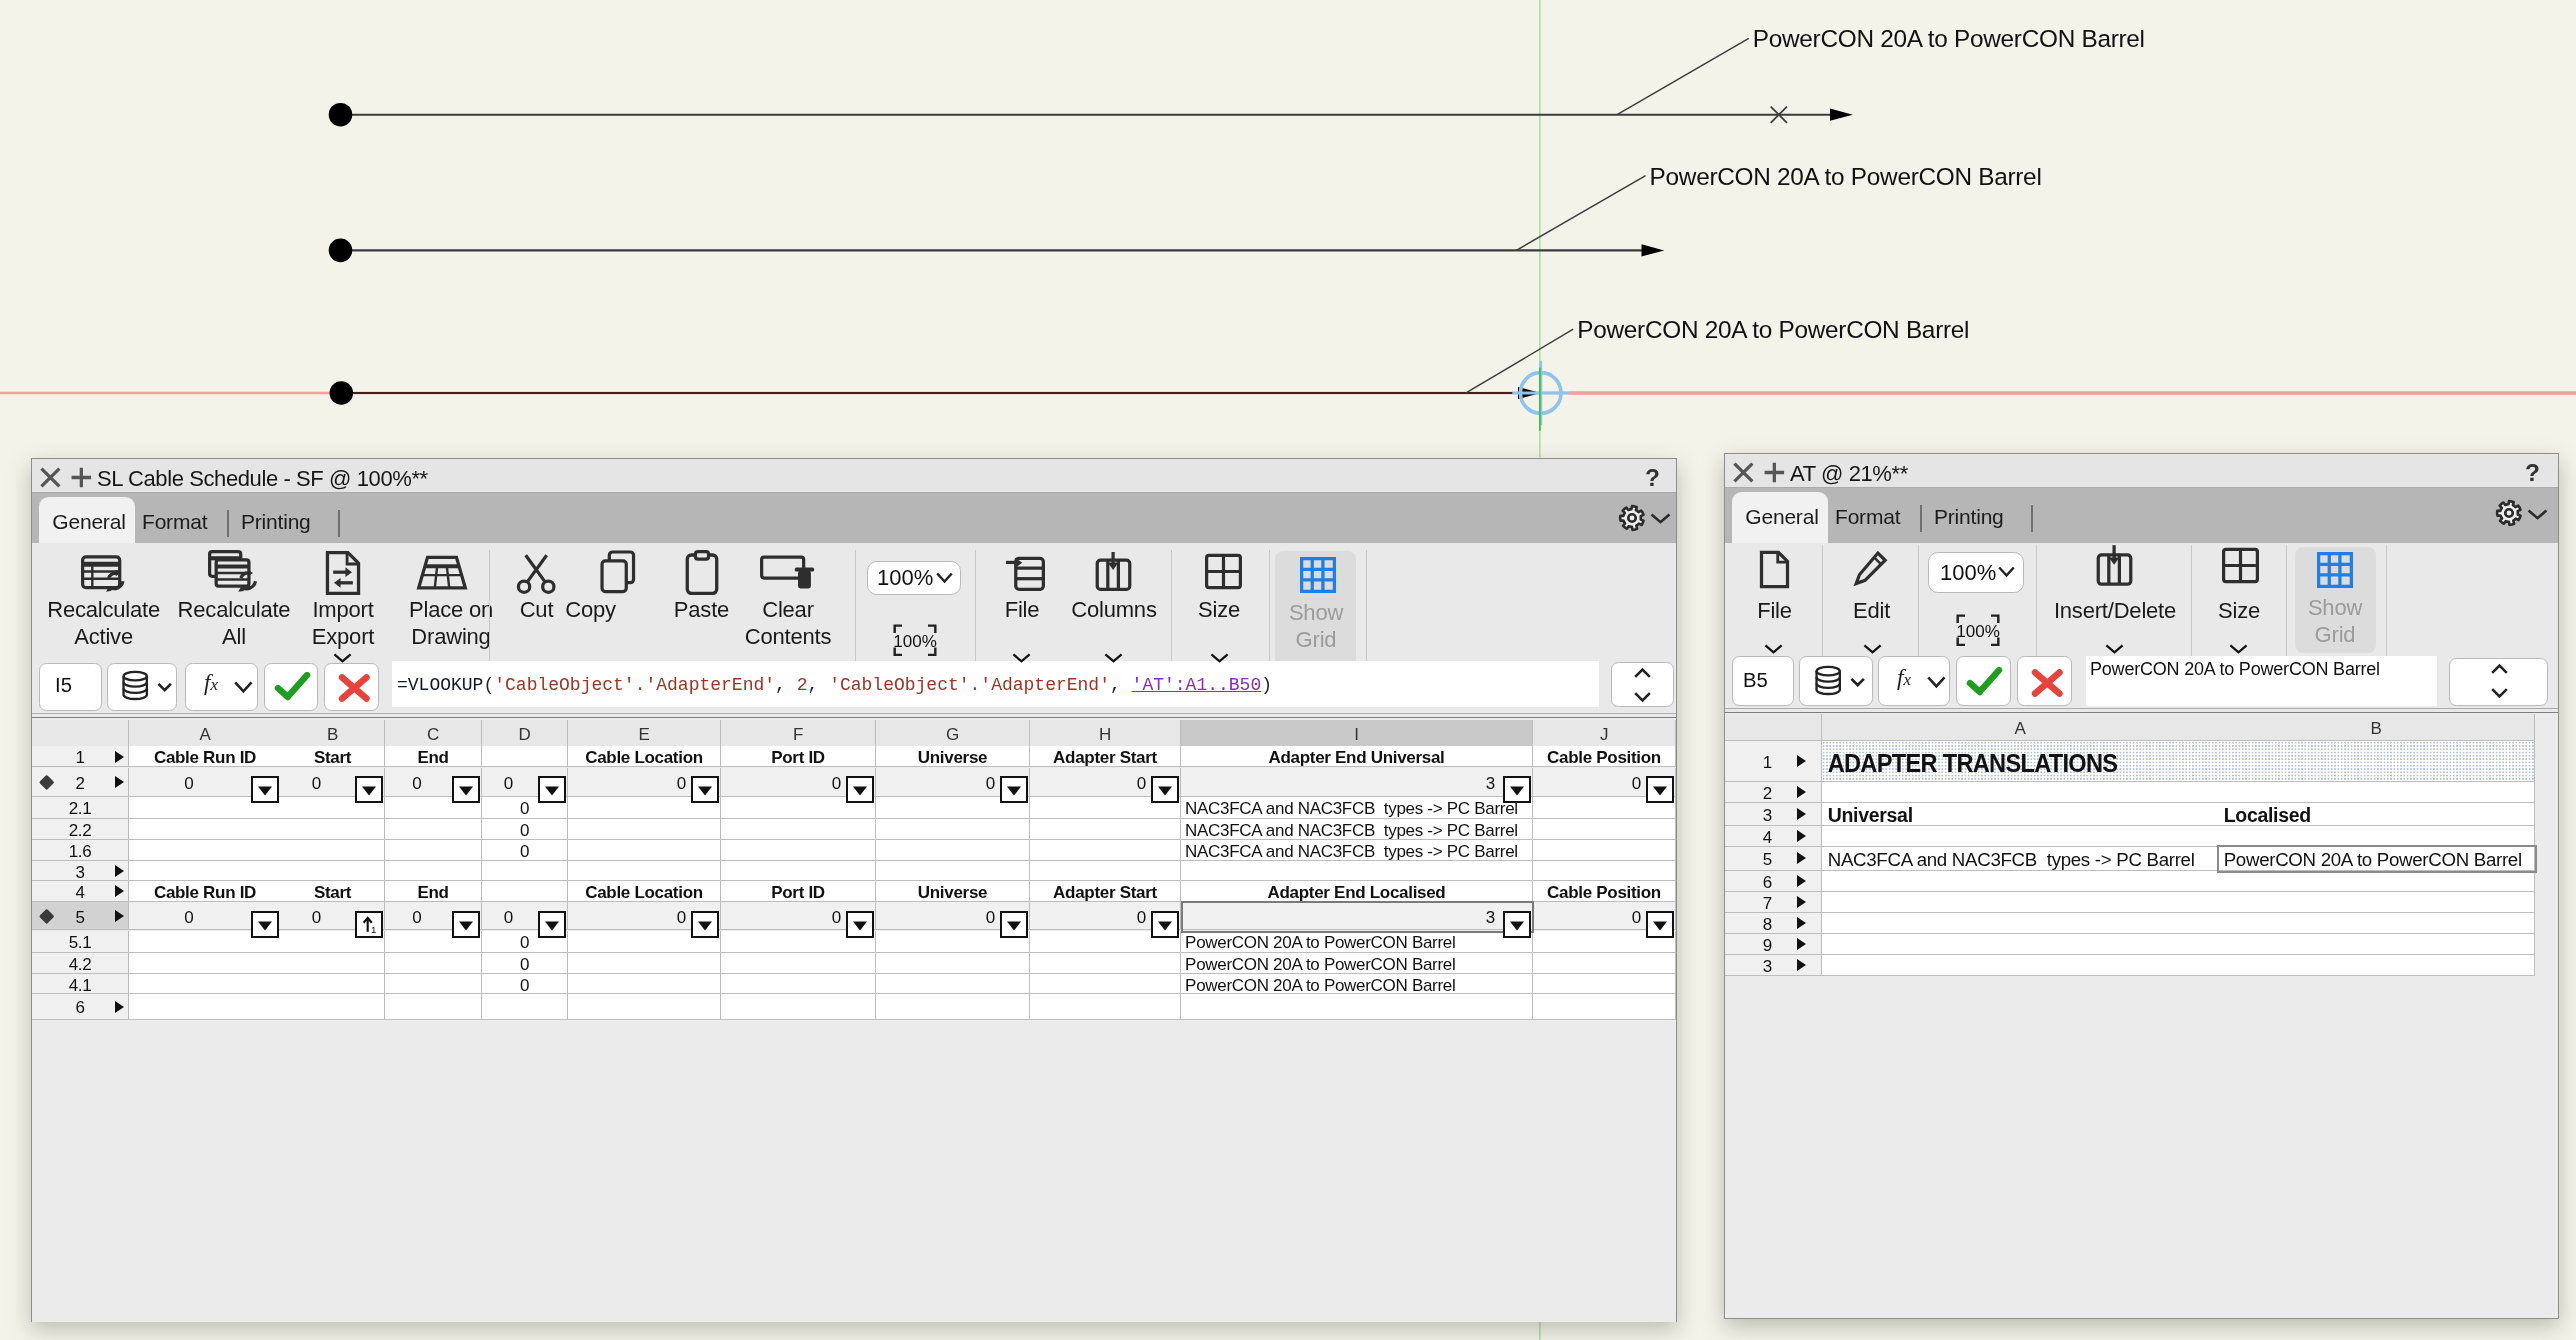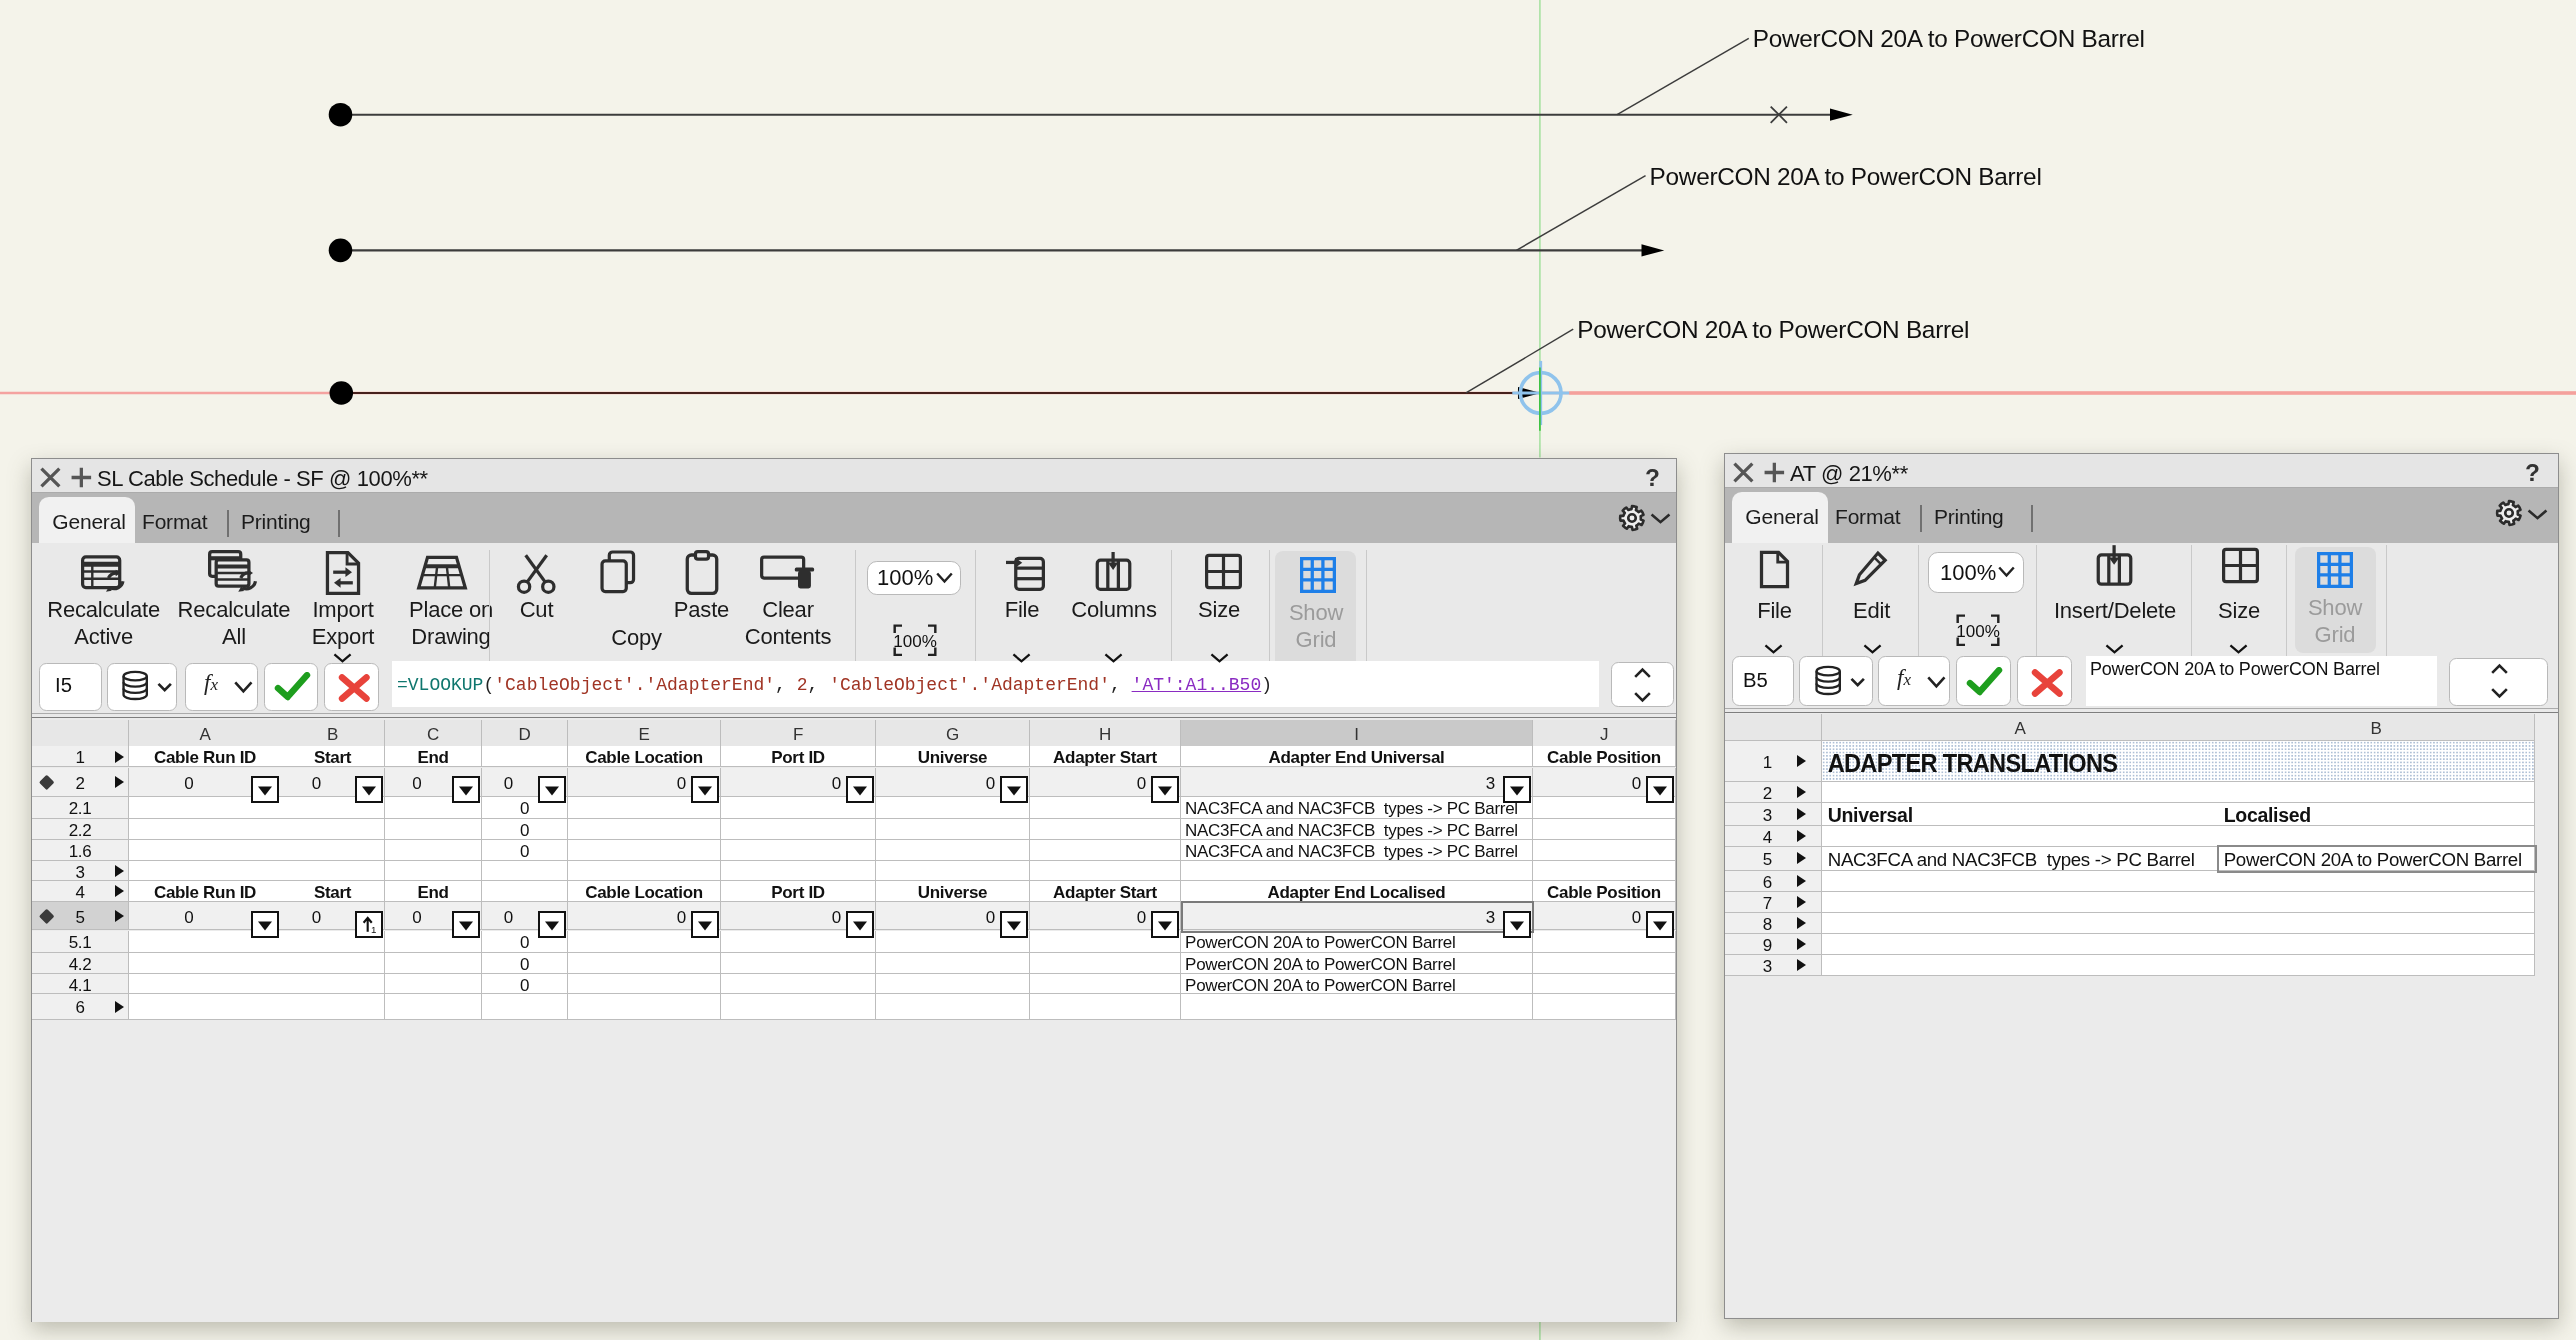--- a/index.html
+++ b/index.html
@@ -151,21 +151,21 @@
     </g>
   </svg>
   <div class="btxt" style="left:464px;top:137px;width:81px;">Cut</div>
 
   <svg class="abs" style="left:566px;top:91px;" width="42" height="46" viewBox="0 0 52 56">
     <g fill="none" stroke="#2e2e2e" stroke-width="4">
       <rect x="14" y="2" width="30" height="38" rx="4"></rect>
       <rect x="5" y="13" width="30" height="38" rx="4" fill="#E9E9E9"></rect>
     </g>
   </svg>
-  <div class="btxt" style="left:564px;top:137px;width:81px;margin-top:28px;">Copy</div>
+  <div class="btxt" style="left:518px;top:137px;width:81px;">Copy</div>
 
   <svg class="abs" style="left:652px;top:91px;" width="36" height="46" viewBox="0 0 44 56">
     <g fill="none" stroke="#2e2e2e" stroke-width="4">
       <rect x="4" y="6" width="36" height="47" rx="5"></rect>
       <rect x="14" y="2" width="16" height="9" rx="3" fill="#E9E9E9"></rect>
     </g>
   </svg>
   <div class="btxt" style="left:629px;top:137px;width:81px;">Paste</div>
 
   <svg class="abs" style="left:727px;top:94px;" width="57" height="42" viewBox="0 0 70 52">
@@ -268,21 +268,21 @@
     </svg>
   <div class="fbox" style="left:232px;top:204px;width:54px;height:48px;"></div>
   <svg class="abs" style="left:241px;top:213px;" width="39" height="29" viewBox="0 0 48 36">
     <path d="M6 20 L18 31 L42 4" stroke="#1E9E1E" stroke-width="8" fill="none" stroke-linecap="round" stroke-linejoin="round"></path>
   </svg>
   <div class="fbox" style="left:292px;top:204px;width:55px;height:48px;"></div>
   <svg class="abs" style="left:306px;top:215px;" width="32.5" height="28" viewBox="0 0 40 34">
     <path d="M5 4 L35 30 M35 4 L5 30" stroke="#E8433B" stroke-width="8" stroke-linecap="round"></path>
   </svg>
   <div class="abs" style="left:360px;top:202px;width:1207px;height:46px;background:#fff;"></div>
-  <div class="abs mono" style="left:365px;top:216px;font-size:18px;white-space:pre;color:#222;"><span style="color:#0f766e;">=VLOOKUP</span>(<span style="color:#A03424;">'CableObject'.'AdapterEnd'</span>, <span style="color:#A03424;">2</span>, <span style="color:#A03424;">'CableObject'.'AdapterEnd'</span>, <span style="color:#8A2BC2;text-decoration:underline;">'AT':A1..B50</span>)</div>
+  <div class="abs mono" style="left:365px;top:216px;font-size:18px;white-space:pre;color:#222;"><span style="color:#0f172a;">=VLOOKUP</span>(<span style="color:#A03424;">'CableObject'.'AdapterEnd'</span>, <span style="color:#A03424;">2</span>, <span style="color:#A03424;">'CableObject'.'AdapterEnd'</span>, <span style="color:#8A2BC2;text-decoration:underline;">'AT':A1..B50</span>)</div>
   <div class="fbox" style="left:1579px;top:203px;width:63px;height:45px;"></div>
   <svg class="abs" style="left:1595px;top:208px;" width="31" height="36" viewBox="0 0 38 44">
     <g fill="none" stroke="#222" stroke-width="3.2">
       <path d="M10 12 L19 3 L28 12"></path>
       <path d="M10 32 L19 41 L28 32"></path>
     </g>
   </svg>
   <div class="fdiv" style="top:254px;"></div>
 
   <div class="gridwrap" style="left:0px;top:258px;width:1644px;height:605px;">

